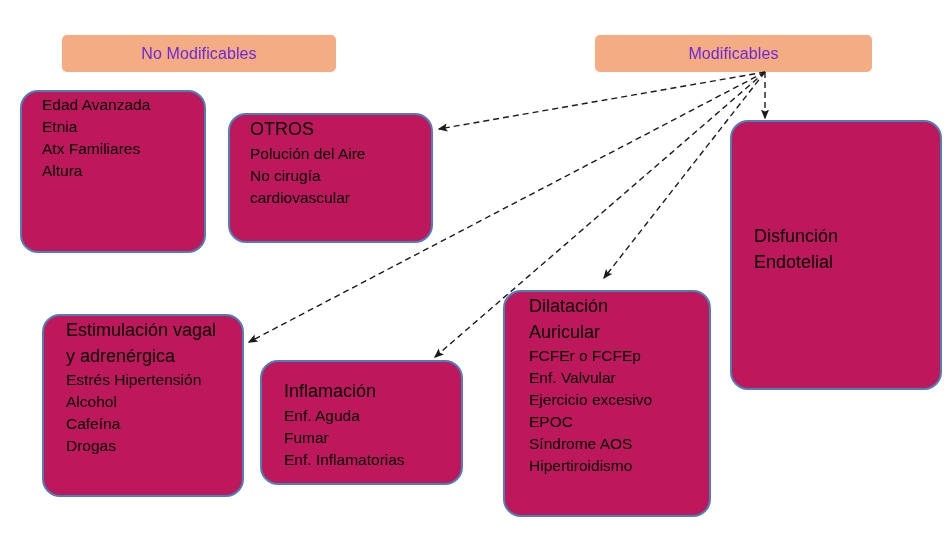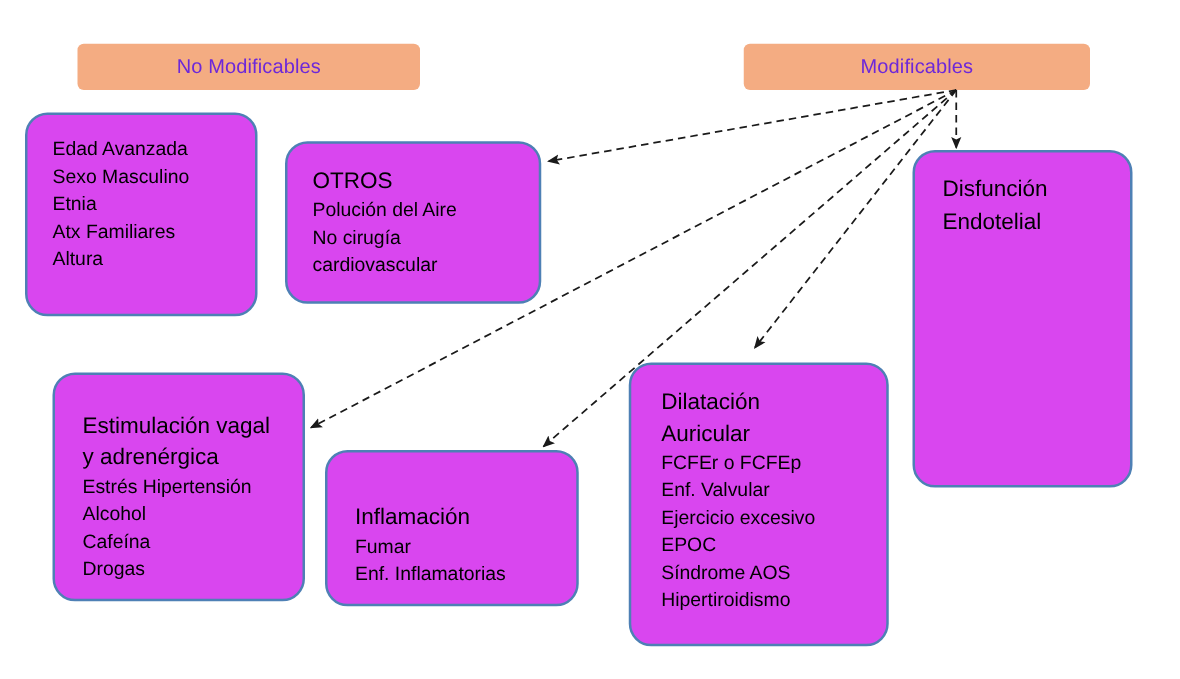--- a/index.html
+++ b/index.html
@@ -30,25 +30,25 @@
     justify-content: center;
     font-size: 16px;
     color: #6d28d9;
     letter-spacing: 0.1px;
     box-sizing: border-box;
   }
 
   
   .factor-box {
     position: absolute;
-    background: #d946ef;
+    background: #be185d;
     border: 2px solid #4E80B5;
     border-radius: 18px;
     box-sizing: border-box;
-    padding: 17px 16px 12px 20px;
+    padding: 2px 16px 12px 20px;
     display: flex;
     flex-direction: column;
     justify-content: flex-start;
   }
   .factor-box .box-title {
     font-size: 18px;
     font-weight: normal;
     line-height: 1.42;
     white-space: pre-line;
   }
@@ -63,23 +63,23 @@
     line-height: 1.42;
     white-space: pre-line;
   }
 
   
   #header-no-modificables { left: 62px;  top: 35px;  width: 274px; height: 37px; }
   #header-modificables    { left: 580px; top: 35px;  width: 277px; height: 37px; margin-left: 15px; }
 
   #box-no-modificables-general { left: 20px;  top: 90px;  width: 186px; height: 163px; }
   #box-otros                   { left: 228px; top: 113px; width: 205px; height: 130px; }
-  #box-disfuncion-endotelial   { left: 730px; top: 120px; width: 176px; height: 270px; padding-left: 22px; }
+  #box-disfuncion-endotelial   { left: 730px; top: 120px; width: 212px; height: 270px; padding-left: 22px; justify-content: center; }
   #box-dilatacion-auricular    { left: 503px; top: 290px; width: 208px; height: 227px; padding-left: 24px; }
-  #box-estimulacion-vagal      { left: 42px;  top: 298px; width: 202px; height: 183px; padding-left: 22px; justify-content: flex-end; }
+  #box-estimulacion-vagal      { left: 42px;  top: 314px; width: 202px; height: 183px; padding-left: 22px; }
   #box-inflamacion             { left: 260px; top: 360px; width: 203px; height: 125px; padding-left: 22px; justify-content: flex-end; }
 
   
   #arrow-layer {
     position: absolute;
     left: 0;
     top: 0;
     width: 944px;
     height: 543px;
     pointer-events: none;
@@ -94,21 +94,20 @@
     <span>No Modificables</span>
   </div>
 
   <div class="header-pill" id="header-modificables">
     <span>Modificables</span>
   </div>
 
   <div class="factor-box" id="box-no-modificables-general">
     <ul class="box-items">
       <li>Edad Avanzada</li>
-      <li>Sexo Masculino</li>
       <li>Etnia</li>
       <li>Atx Familiares</li>
       <li>Altura</li>
     </ul>
   </div>
 
   <div class="factor-box" id="box-otros">
     <div class="box-title">OTROS</div>
     <ul class="box-items">
       <li>Polución del Aire</li>
@@ -142,20 +141,21 @@
       <li>Estrés Hipertensión</li>
       <li>Alcohol</li>
       <li>Cafeína</li>
       <li>Drogas</li>
     </ul>
   </div>
 
   <div class="factor-box" id="box-inflamacion">
     <div class="box-title">Inflamación</div>
     <ul class="box-items">
+      <li>Enf. Aguda</li>
       <li>Fumar</li>
       <li>Enf. Inflamatorias</li>
     </ul>
   </div>
 
   <svg id="arrow-layer" viewBox="0 0 944 543" xmlns="http://www.w3.org/2000/svg">
     <defs>
       <marker id="arrowhead" markerWidth="7" markerHeight="7" refX="6" refY="3.1" orient="auto" markerUnits="strokeWidth">
         <path d="M0,0.2 L7,3.1 L0,6 L1.4,3.1 Z" fill="#1A1A1A"></path>
       </marker>

